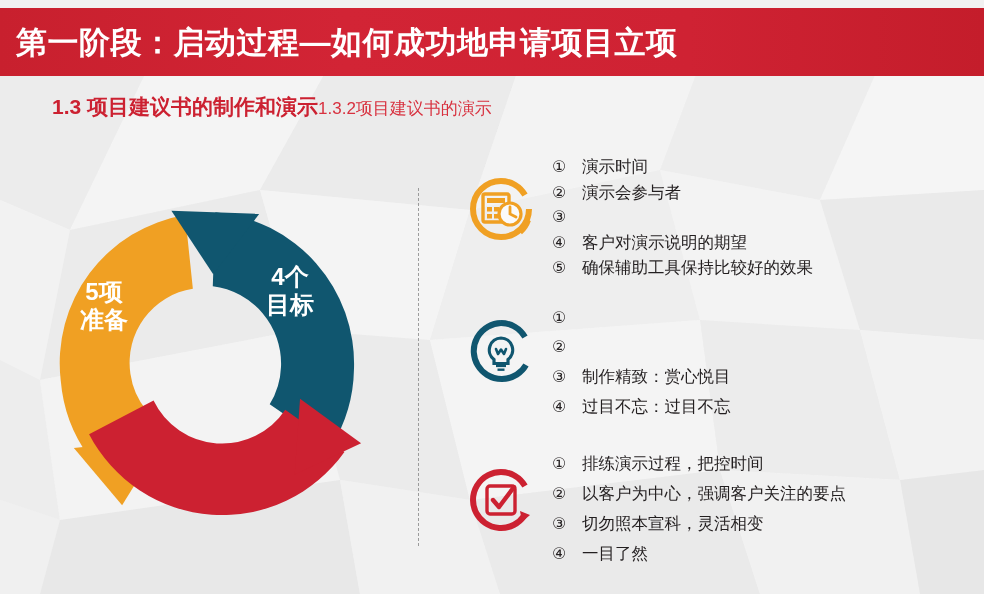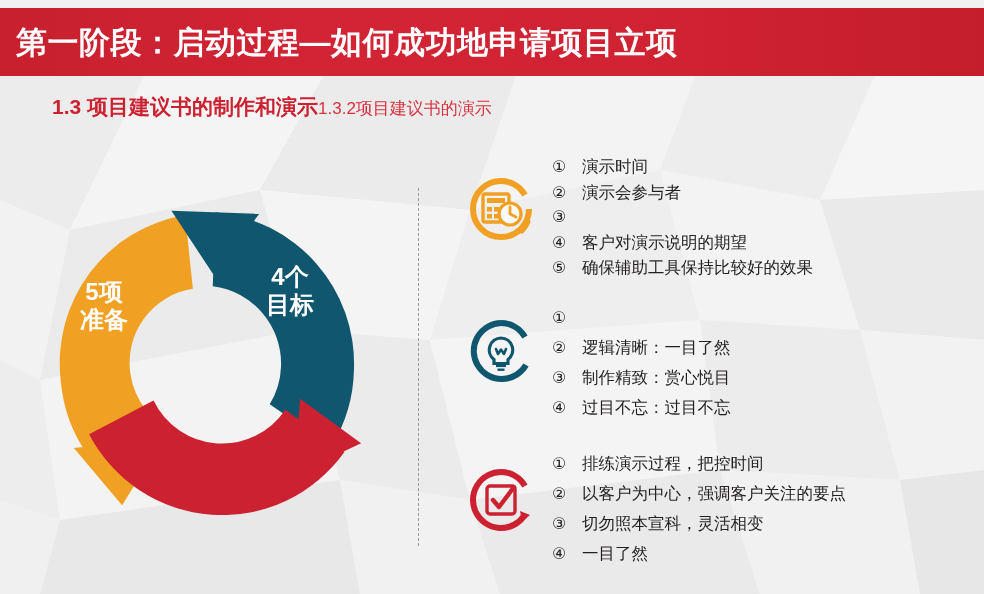--- a/index.html
+++ b/index.html
@@ -287,21 +287,20 @@
       <rect x="28" y="46.5" width="10" height="2.6" fill="#10566f"></rect>
       <rect x="29.5" y="50.5" width="7" height="2.4" fill="#10566f"></rect>
       <path d="M28 31 L30 36 L33 31.5 L36 36 L38 31" fill="none" stroke="#10566f" stroke-width="2.6" stroke-linejoin="round" stroke-linecap="round"></path>
     </svg>
     <ul class="item-list">
       <li class="item-row">
         <span class="item-marker">①</span>
       </li>
       <li class="item-row">
         <span class="item-marker">②</span>
-        <span class="item-text">逻辑清晰：一目了然</span>
       </li>
       <li class="item-row">
         <span class="item-marker">③</span>
         <span class="item-text">制作精致：赏心悦目</span>
       </li>
       <li class="item-row">
         <span class="item-marker">④</span>
         <span class="item-text">过目不忘：过目不忘</span>
       </li>
     </ul>

